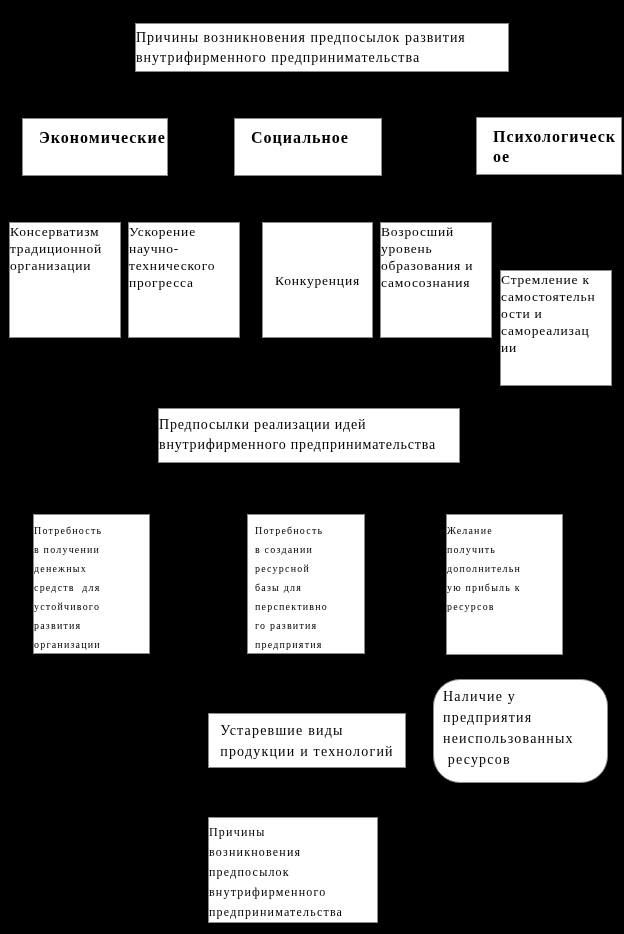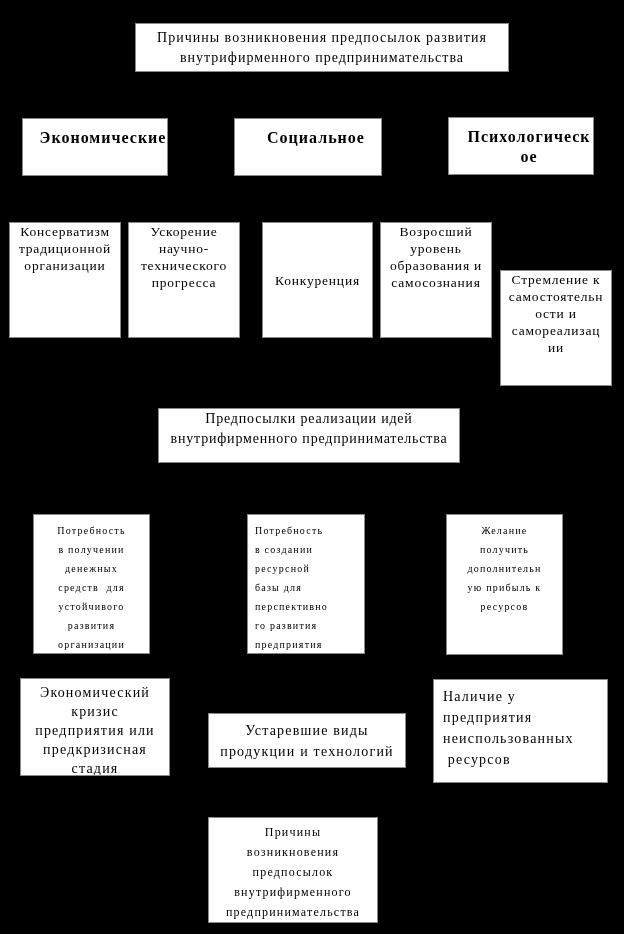--- a/index.html
+++ b/index.html
@@ -14,55 +14,54 @@
     background: #000000;
     font-family: "Liberation Serif", "DejaVu Serif", serif;
     color: #000000;
     overflow: hidden;
   }
   .box {
     position: absolute;
     background: #ffffff;
     border: 1px solid #8a8a8a;
     box-sizing: border-box;
-    text-align: center;
     white-space: pre-wrap;
     overflow: hidden;
     font-size: 14px;
     line-height: 20px;
     letter-spacing: 1px;
   }
   
   .b-top    { left:135px; top:23px;  width:374px; height:49px; padding-top:4px; letter-spacing:1px; }
   
   .b-cat    { font-weight: bold; font-size:16px; line-height:20px; padding-top:9px; letter-spacing:1px;padding-left:16px; }
   .b-cat1   { left:22px;  top:118px; width:146px; height:58px; }
   .b-cat2   { left:234px; top:118px; width:148px; height:58px; }
-  .b-cat3   { left:448px; top:117px; width:146px; height:58px; }
+  .b-cat3   { left:476px; top:117px; width:146px; height:58px; }
   
   .b-cause  { font-size:13.5px; line-height:17px; padding-top:0; letter-spacing:0.8px; }
   .b-c1     { left:9px;   top:222px; width:112px; height:116px; }
   .b-c2     { left:128px; top:222px; width:112px; height:116px; }
   .b-c3     { left:262px; top:222px; width:111px; height:116px;
               display:flex; align-items:center; justify-content:center; padding-top:0; }
   .b-c4     { left:380px; top:222px; width:112px; height:116px; }
   .b-c5     { left:500px; top:222px; width:112px; height:116px;margin-top:48px; }
   
-  .b-mid    { left:158px; top:408px; width:302px; height:55px; letter-spacing:0.8px; }
+  .b-mid    { left:158px; top:408px; width:302px; height:55px; padding-top:6px; letter-spacing:0.8px; }
   
   .b-prem   { font-size:10px; line-height:19px; padding-top:6px; letter-spacing:1.2px; }
   .b-p1     { left:33px;  top:514px; width:117px; height:140px; }
   .b-p2     { left:247px; top:514px; width:118px; height:140px; text-align:left; padding-left:7px; }
   .b-p3     { left:446px; top:514px; width:117px; height:141px; }
   
   .b-cond   { font-size:14px; line-height:21px; letter-spacing:1.2px; }
   .b-k1     { left:20px;  top:678px; width:150px; height:98px;  padding-top:4px; line-height:19px; }
   .b-k2     { left:208px; top:713px; width:198px; height:55px;
               display:flex; align-items:center; justify-content:center; }
-  .b-k3     { left:433px; top:679px; width:175px; height:104px; text-align:left; padding-left:9px; padding-top:6px; }
+  .b-k3     { left:433px; top:679px; width:175px; height:104px; text-align:left; padding-left:9px; padding-top:6px;border-radius:27px; }
   
   .b-bot    { left:208px; top:817px; width:170px; height:106px; padding-top:4px;
               font-size:12px; line-height:20px; letter-spacing:1.2px; }
 </style>
 </head>
 <body>
 
 <div class="stage">
 
   <div class="box b-top">Причины возникновения предпосылок развития
@@ -115,25 +114,20 @@
 перспективно
 го развития
 предприятия</div>
 
   <div class="box b-prem b-p3">Желание
 получить
 дополнительн
 ую прибыль к
 ресурсов</div>
 
-  <div class="box b-cond b-k1">Экономический
-кризис
-предприятия или
-предкризисная
-стадия</div>
 
   <div class="box b-cond b-k2">Устаревшие виды
 продукции и технологий</div>
 
   <div class="box b-cond b-k3">Наличие у
 предприятия
 неиспользованных
  ресурсов</div>
 
   <div class="box b-bot">Причины

